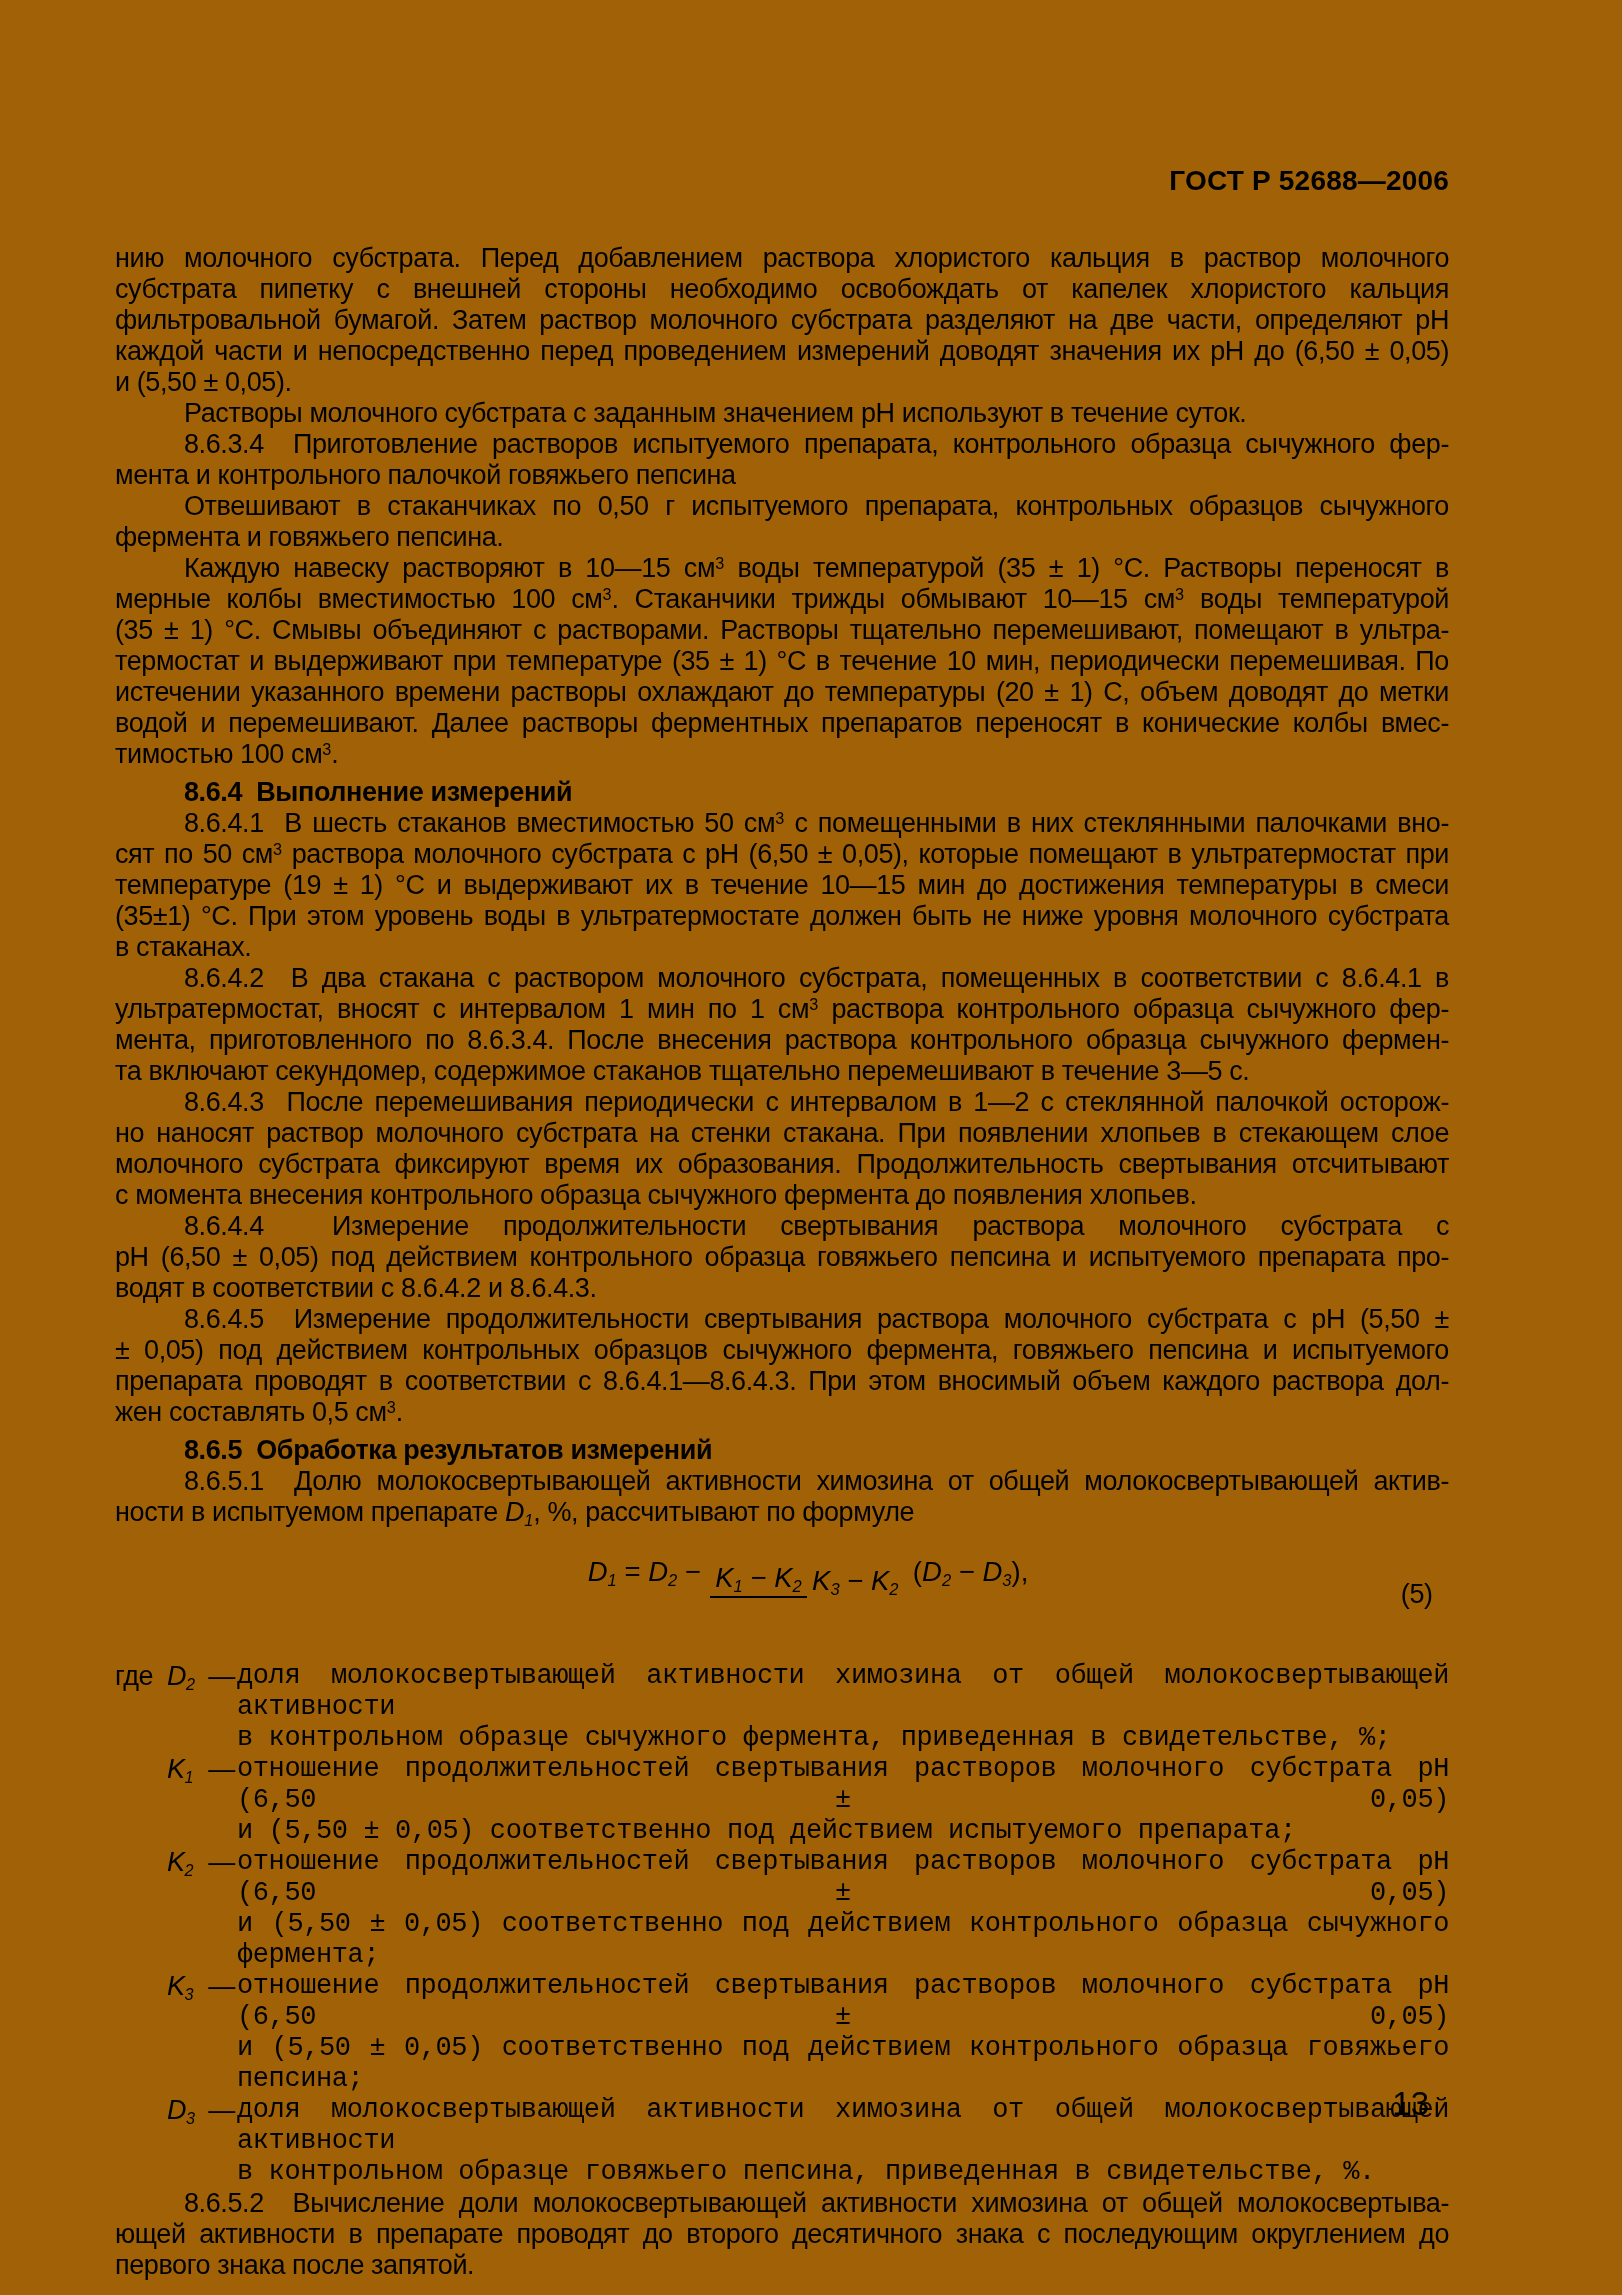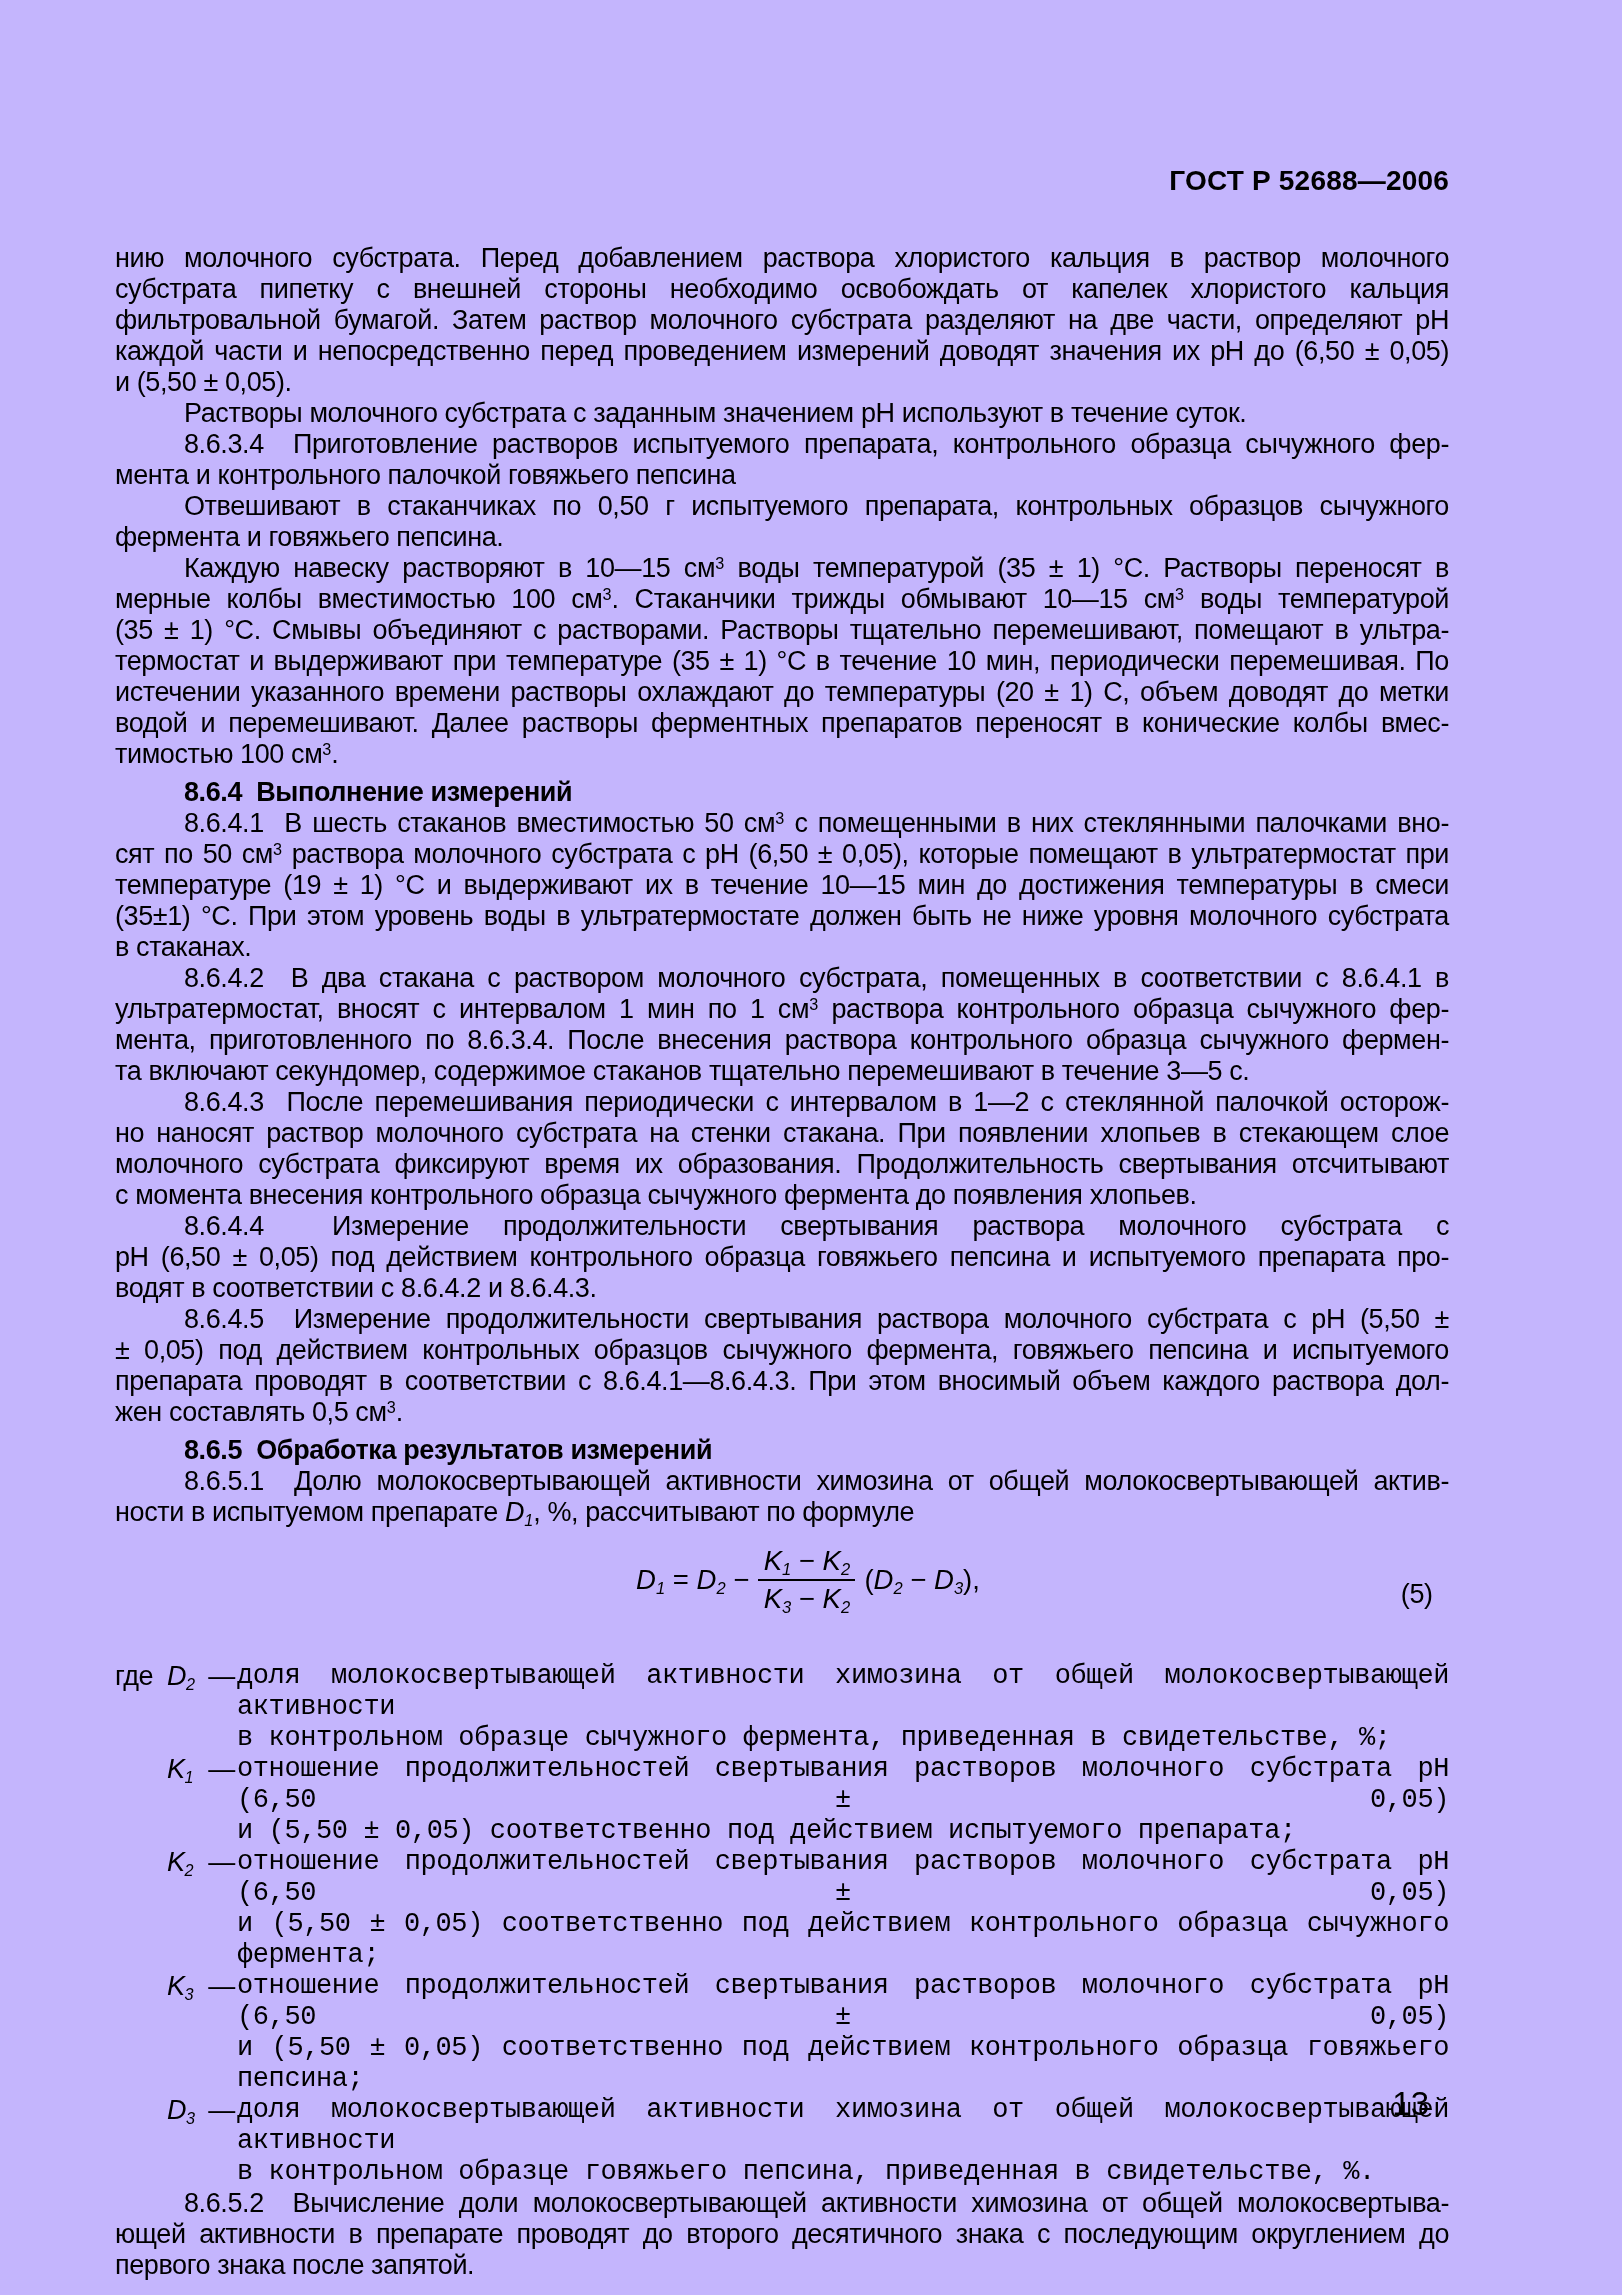--- a/index.html
+++ b/index.html
@@ -1,19 +1,19 @@
 <!DOCTYPE html>
 <html lang="ru" style="font-size:10.5px"><head>
 <meta charset="utf-8">
 <style>
   html,body { margin:0; padding:0; background:#777; }
   .page {
     position:relative;
     width:1623px; height:2295px;
-    background:#c4b5fd;
+    background:#a16207;
     font-family:"Liberation Sans", sans-serif;
     color:#000;
     overflow:hidden;
   }
   .doc-code {
     position:absolute; top:165px; right:174px;
     font-size:28px; font-weight:700; letter-spacing:0.2px;
   }
   .content {
     position:absolute; left:115px; top:243px; width:1334px;
@@ -29,21 +29,21 @@
   .line.heading { font-weight:700; text-align-last:left;margin-top:7px; }
   sup { font-size:60%; line-height:0; vertical-align:0.5em; letter-spacing:0; }
   sub { font-size:60%; line-height:0; vertical-align:-0.3em; letter-spacing:0; }
   i { font-style:italic; }
   
   .formula-row { position:relative; margin:17px 0 18.3px 0; height:98px; }
   .formula {
     display:flex; justify-content:center; align-items:center;
     margin-left:52px; gap:9.2px; font-size:27.5px; letter-spacing:0;
   }
-  .frac { display:inline-flex; flex-direction:column; text-align:center; }
+  .frac { display:inline-flex; text-align:center;margin-top:17px; }
   .frac .num { padding:0 5.2px 2.6px 5.2px; border-bottom:2px solid #000; }
   .frac .den { padding:2.6px 5.2px 0 5.2px; }
   .formula-number {
     position:absolute; right:16.4px; top:50%; transform:translateY(-50%);
     font-size:27px;
   }
   
   .def-row { display:flex; align-items:flex-start; }
   .def-where { flex:none; width:52px; }
   .def-term  { flex:none; width:39px; }

